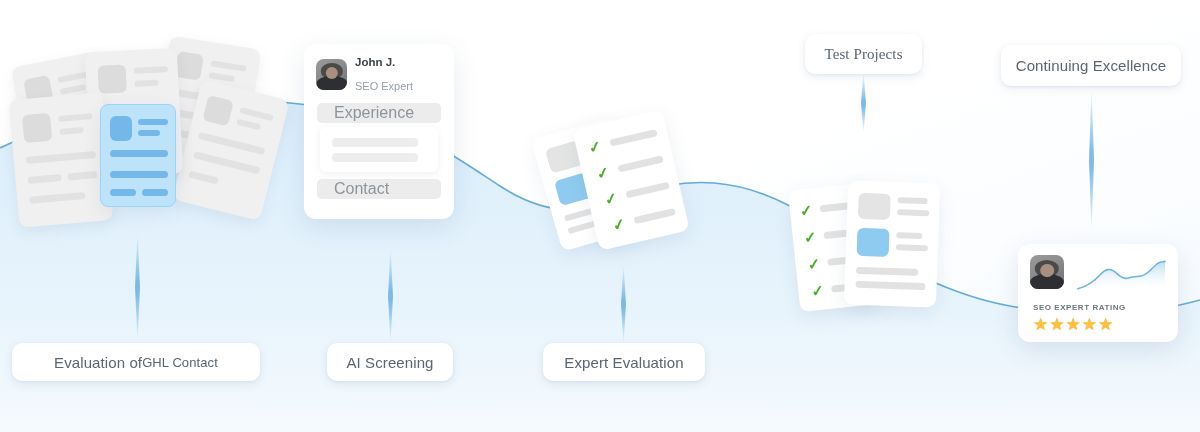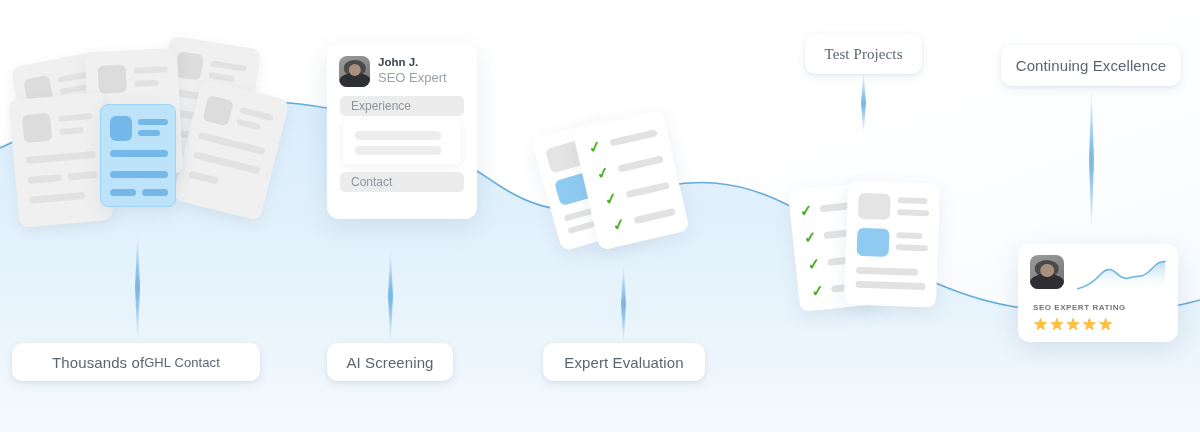--- a/index.html
+++ b/index.html
@@ -83,25 +83,25 @@
     content:""; position:absolute; left:50%; top:56%; transform:translateX(-50%);
     width:100%; height:54%; border-radius:46% 46% 0 0;
     background:#2d2f33;
   }
   .avatar .face {
     position:absolute; left:50%; top:26%; transform:translateX(-50%);
     width:40%; height:40%; border-radius:50%;
     background:#a98f7d; z-index:2;
   }
   .p-name { font-size: 11.5px; font-weight: 700; color: #3d444c; line-height: 1.25; }
-  .p-role { font-size: 13px; color: #98a0a8; line-height: 1.3; margin-top: 1px; }
+  .p-role { font-size: 11px; color: #98a0a8; line-height: 1.3; margin-top: 10px; }
   .sect-head {
     background: #ececec; border-radius: 5px;
-    color: #8d949b; font-size: 12px;
-    display: flex; align-items: center; padding-left: 11px; text-align: right;
+    color: #8d949b; font-size: 16px;
+    display: flex; align-items: center; padding-left: 17px; text-align: right;
   }
   .sect-body { background:#fff; border-radius:6px; box-shadow:0 2px 7px rgba(80,110,150,.10); }
 
   
   .rating-card {
     position: absolute;
     background: #fff;
     border-radius: 12px;
     box-shadow: 0 8px 26px rgba(70,100,140,.14);
     overflow: hidden;
@@ -193,21 +193,21 @@
       <div class="sq" style="left:9px;  top:11px; width:22px; height:25px;"></div>
       <div class="bar" style="left:37px; top:14px; width:30px; height:6px;"></div>
       <div class="bar" style="left:37px; top:25px; width:22px; height:6px;"></div>
       <div class="bar" style="left:9px;  top:45px; width:58px; height:7px;"></div>
       <div class="bar" style="left:9px;  top:66px; width:58px; height:7px;"></div>
       <div class="bar" style="left:9px;  top:84px; width:26px; height:7px;"></div>
       <div class="bar" style="left:41px; top:84px; width:26px; height:7px;"></div>
     </div>
   </div>
 
-  <div class="profile-card" style="left:327px; top:44px; width:150px; height:175px;">
+  <div class="profile-card" style="left:304px; top:44px; width:150px; height:175px;">
     <div style="display:flex; align-items:center; gap:8px; padding:11px 12px 9px 12px;">
       <div class="avatar" style="width:31px; height:31px;">
           <span class="face"></span>
         </div>
       <div>
         <div class="p-name">John J.</div>
         <div class="p-role">SEO Expert</div>
       </div>
     </div>
     <div class="sect-head" style="margin:0 13px; height:20px;">
@@ -291,21 +291,21 @@
         <span>★</span>
         <span>★</span>
         <span>★</span>
         <span>★</span>
         <span>★</span>
       </div>
     </div>
   </div>
 
   <div class="pill" style="left:12px; top:343px; width:248px; height:38px;">
-    <span>Thousands of </span>
+    <span>Evaluation of </span>
       <span class="small">GHL Contact</span>
   </div>
 
   <div class="pill" style="left:327px; top:343px; width:126px; height:38px;">
     <span>AI Screening</span>
   </div>
 
   <div class="pill" style="left:543px; top:343px; width:162px; height:38px;">
     <span>Expert Evaluation</span>
   </div>

